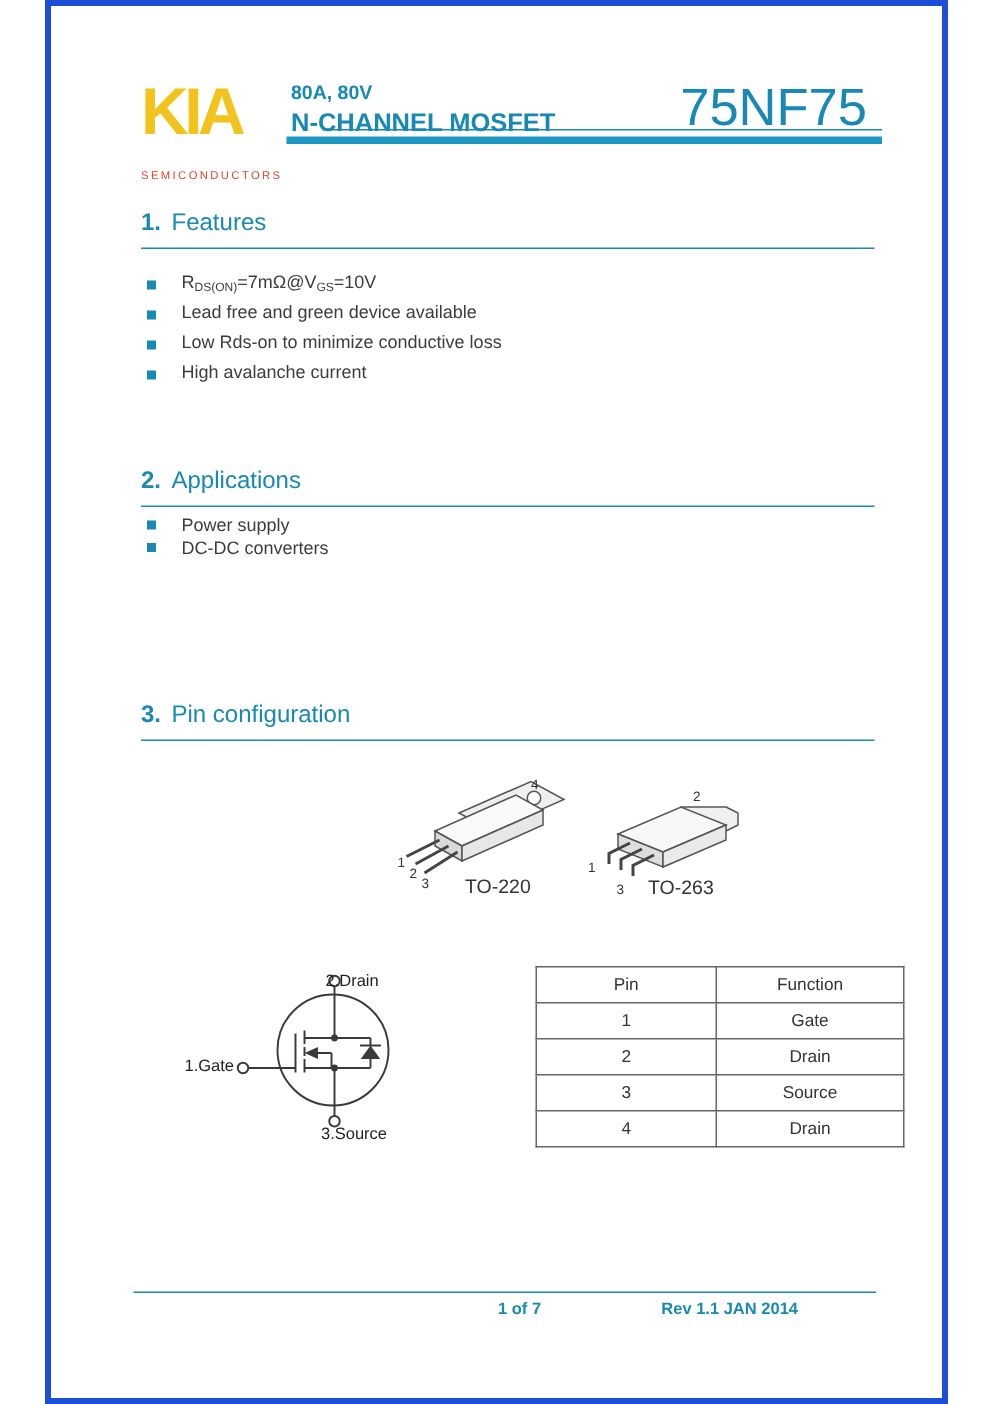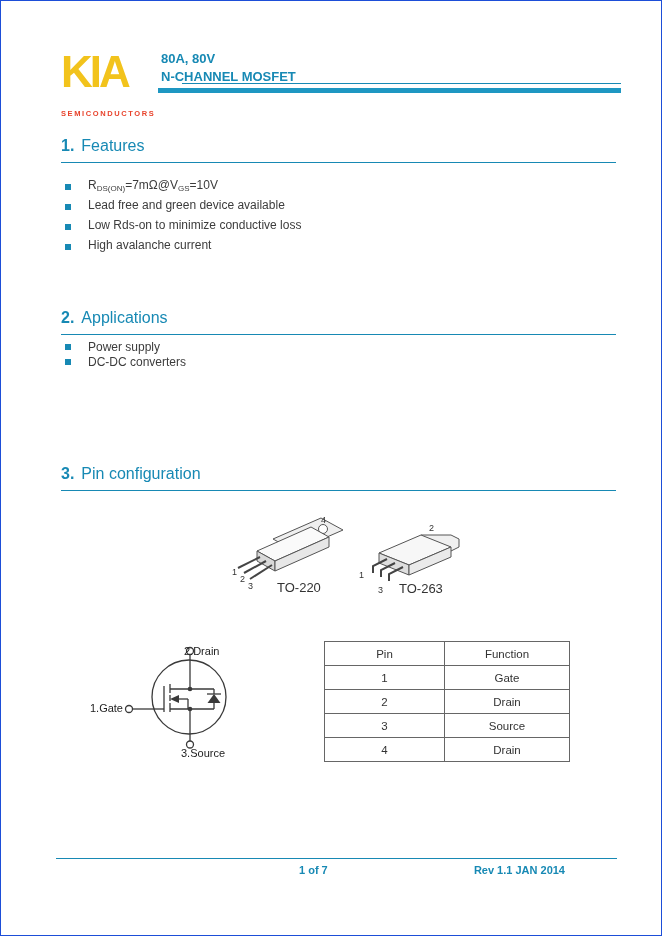--- a/index.html
+++ b/index.html
@@ -1,47 +1,47 @@
 <!DOCTYPE html>
 <html><head>
 <meta charset="utf-8">
 <style>
   * { margin: 0; padding: 0; box-sizing: border-box; }
   html, body { background: #ffffff; }
   body { font-family: "Liberation Sans", sans-serif; }
 
   .page {
     position: relative;
-    width: 662px;
+    width: 602px;
     height: 936px;
     margin: 0 auto;
     background: #ffffff;
-    border: 1px solid #1d4ed8;
+    border: 4px solid #1d4ed8;
     overflow: hidden;
     color: #3c3c3c;
   }
 
   
   .logo-kia {
     position: absolute; left: 60px; top: 46px;
     font-size: 44px; font-weight: 700; letter-spacing: -3px;
     color: #F2C31C;
   }
   .logo-sub {
     position: absolute; left: 60px; top: 108px;
-    font-size: 7.5px; font-weight: 700; letter-spacing: 1.6px;
+    font-size: 7.5px; font-weight: 400; letter-spacing: 1.6px;
     color: #E8432C;
   }
   .hdr-rating {
     position: absolute; left: 160px; top: 50px;
     font-size: 13px; font-weight: 700; color: #1789B4;
   }
   .hdr-type {
     position: absolute; left: 160px; top: 68px;
-    font-size: 13px; font-weight: 700; color: #1789B4;
+    font-size: 17px; font-weight: 700; color: #1789B4;
   }
   .part-number {
     position: absolute; right: 50px; top: 48px;
     font-size: 35px; font-weight: 400; color: #1789B4;
   }
   .hdr-thinline {
     position: absolute; left: 181px; right: 40px; top: 82px;
     height: 1px; background: #1789B4;
   }
   .hdr-bar {
@@ -125,20 +125,21 @@
 </style>
 </head>
 <body>
 
 <div class="page">
 
   <div class="logo-kia">KIA</div>
   <div class="logo-sub">SEMICONDUCTORS</div>
   <div class="hdr-rating">80A, 80V</div>
   <div class="hdr-type">N-CHANNEL MOSFET</div>
+  <div class="part-number">75NF75</div>
   <div class="hdr-thinline"></div>
   <div class="hdr-bar"></div>
 
   <div class="sec-heading" id="sec-features">
     <span class="sec-num">1.</span><span class="sec-title">Features</span>
   </div>
   <div class="bullet-list" id="features-list">
     <div class="bullet-item">
       <span class="bullet-sq"></span>
       <span><span>R</span><sub class="ssub">DS(ON)</sub><span>=7mΩ@V</span><sub class="ssub">GS</sub><span>=10V</span></span>

